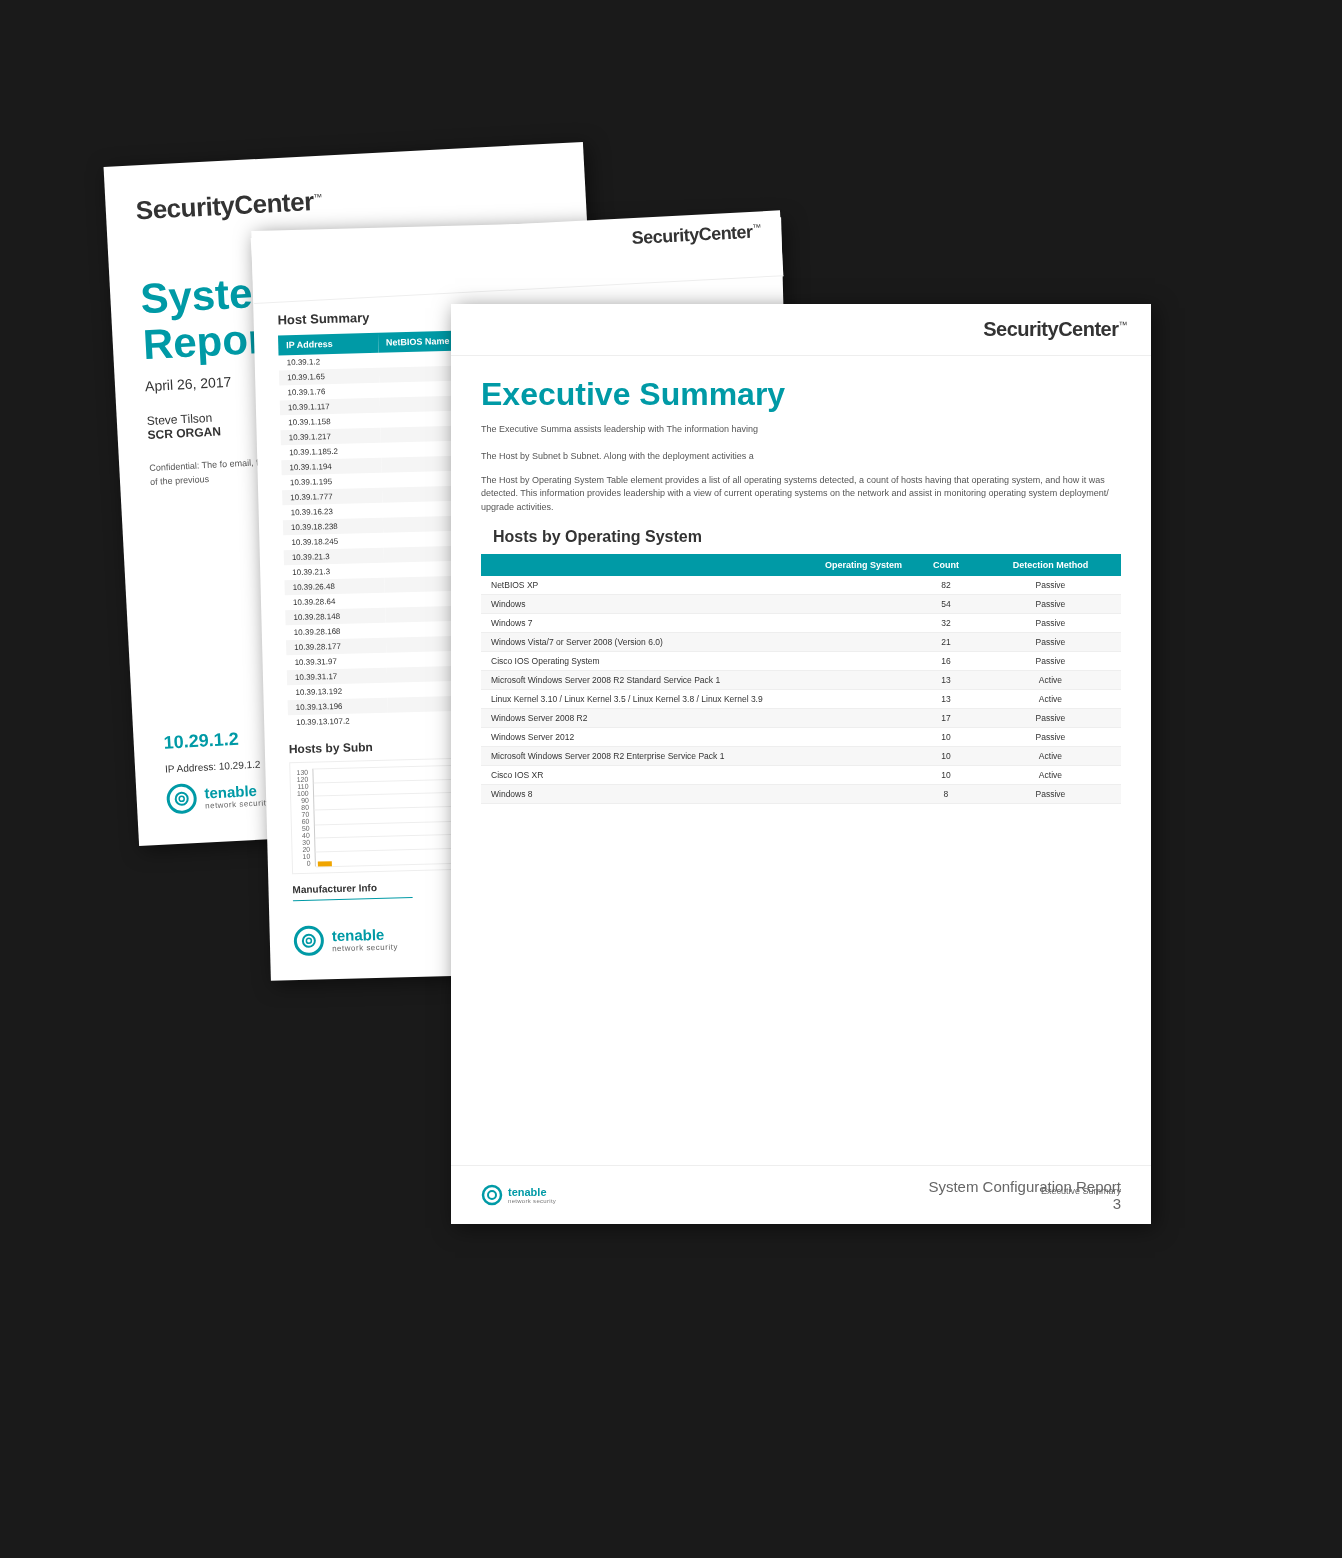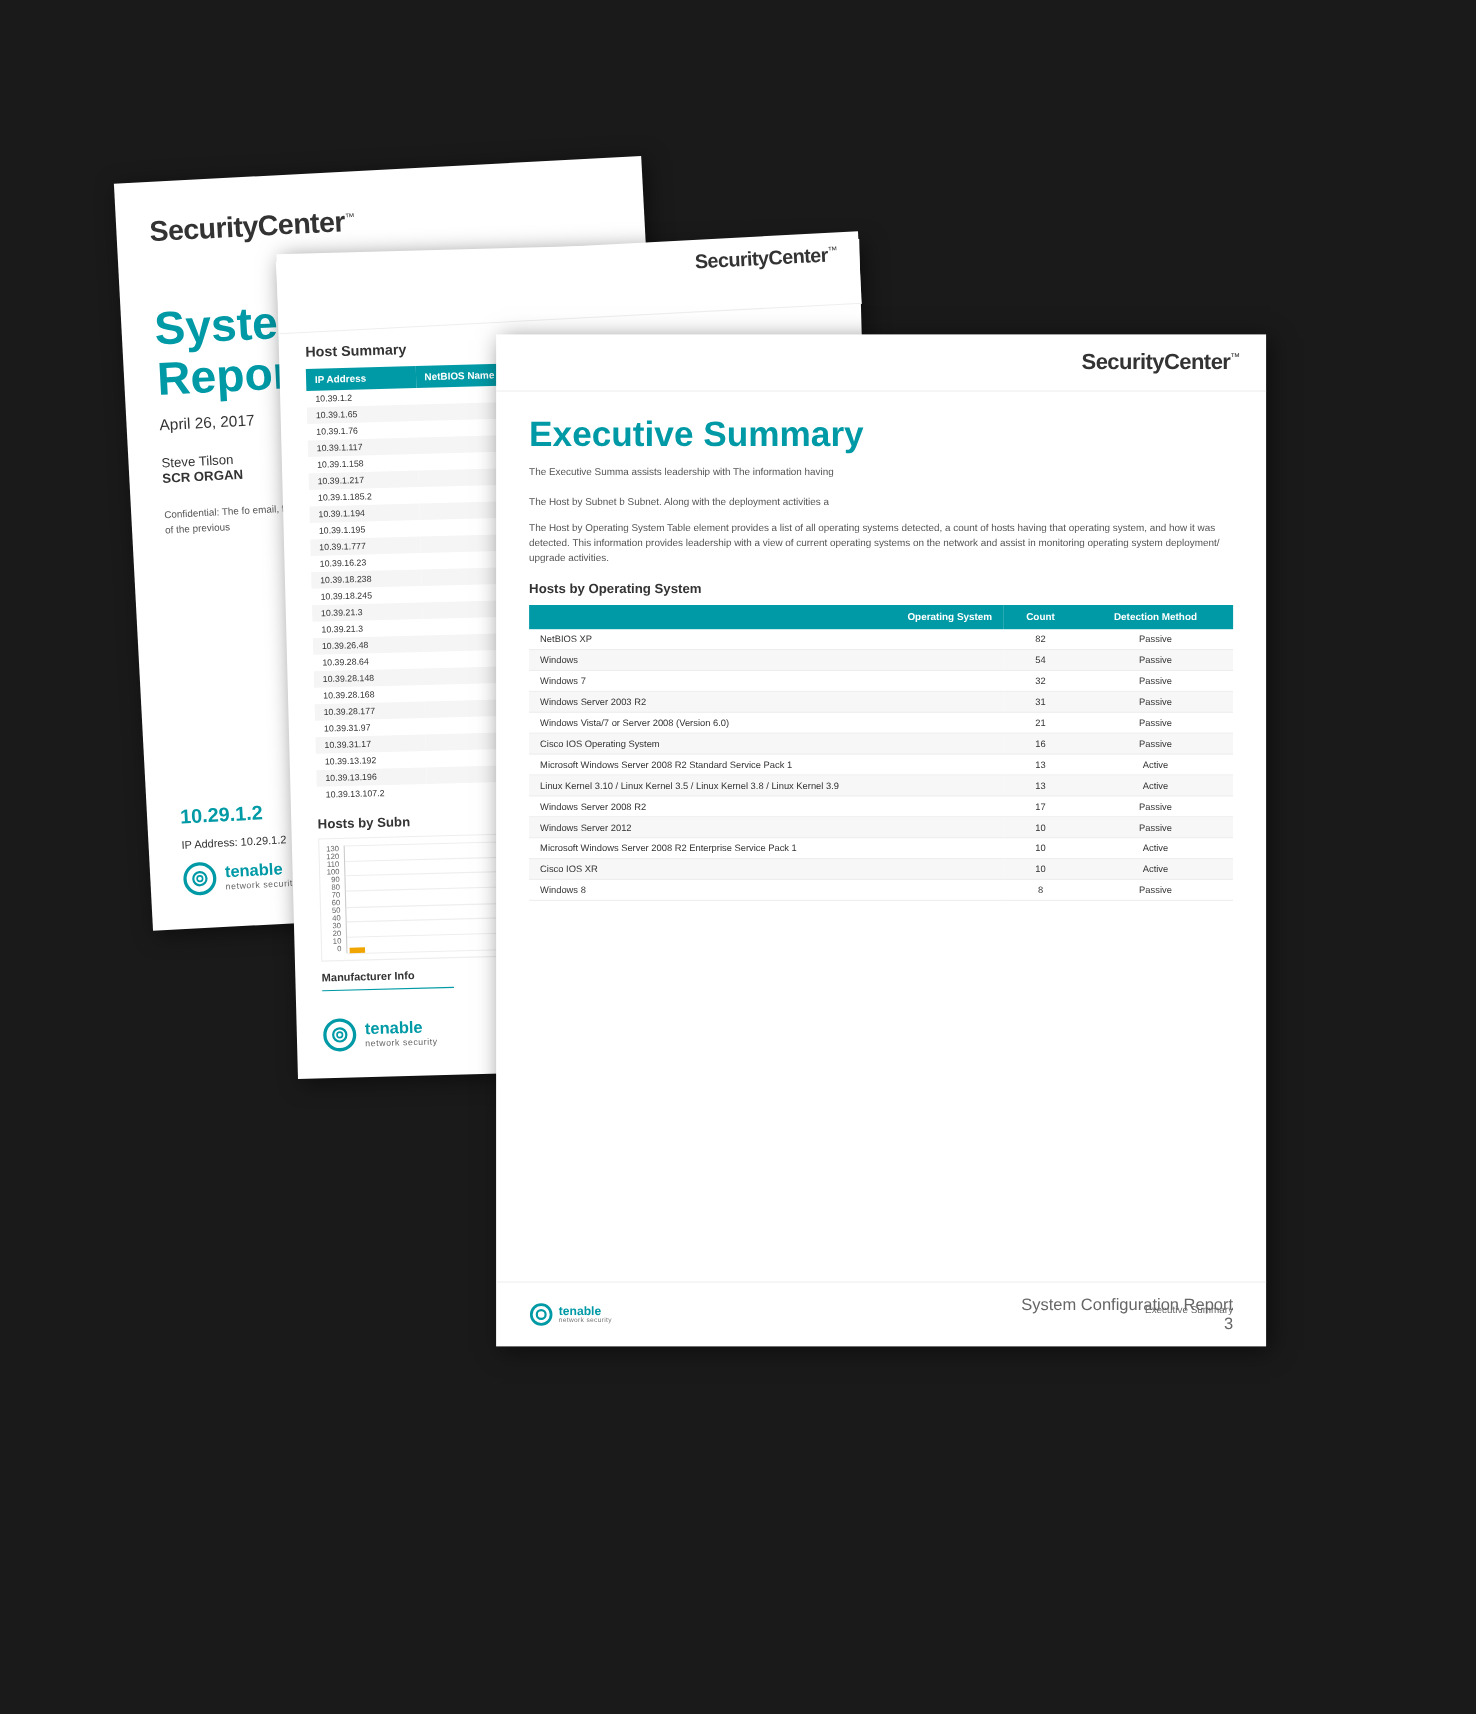--- a/index.html
+++ b/index.html
@@ -235,24 +235,24 @@
       margin-bottom: 10px;
     }
     .exec-body-text {
       font-size: 9px;
       color: #555;
       padding: 0 30px;
       line-height: 1.5;
       margin-bottom: 14px;
     }
     .hosts-by-os-title {
-      font-size: 12px;
-      font-weight: bold;
-      color: #333;
-      padding: 0 30px;
+      font-size: 16px;
+      font-weight: bold;
+      color: #333;
+      padding: 0 42px;
       margin-bottom: 8px;
     }
     .os-table {
       width: calc(100% - 60px);
       margin: 0 30px;
       border-collapse: collapse;
       font-size: 9px;
     }
     .os-table thead tr {
       background: #009aa6;
@@ -675,25 +675,20 @@
               <td>Windows</td>
               <td>54</td>
               <td>Passive</td>
             </tr>
             <tr>
               <td>Windows 7</td>
               <td>32</td>
               <td>Passive</td>
             </tr>
             <tr>
-              <td>Windows Server 2003 R2</td>
-              <td>31</td>
-              <td>Passive</td>
-            </tr>
-            <tr>
               <td>Windows Vista/7 or Server 2008 (Version 6.0)</td>
               <td>21</td>
               <td>Passive</td>
             </tr>
             <tr>
               <td>Cisco IOS Operating System</td>
               <td>16</td>
               <td>Passive</td>
             </tr>
             <tr>

